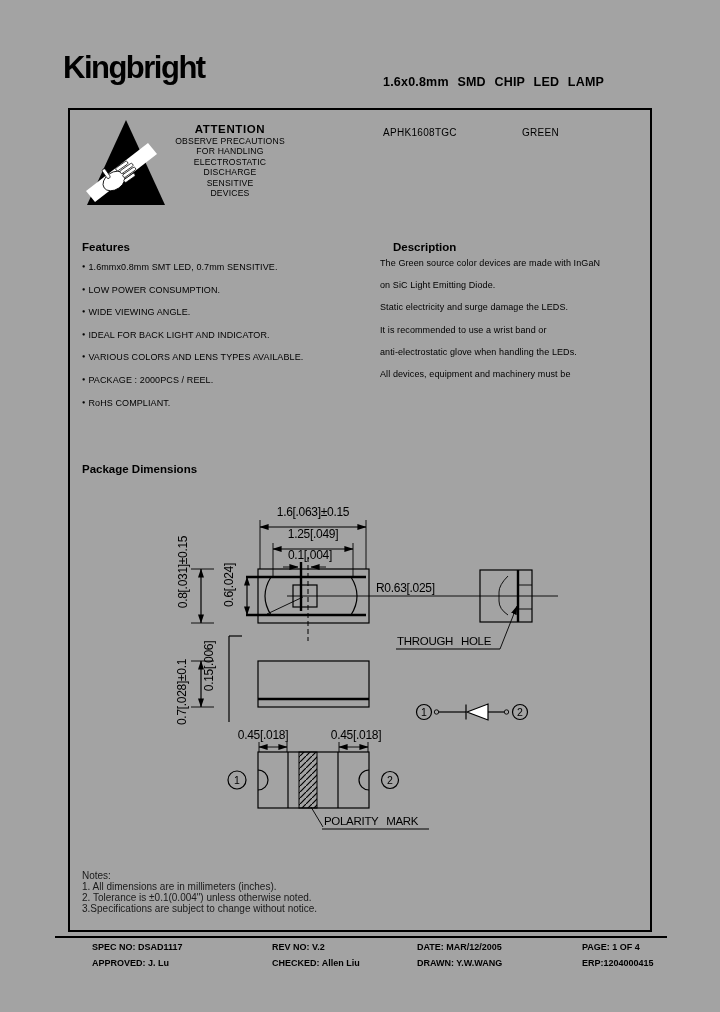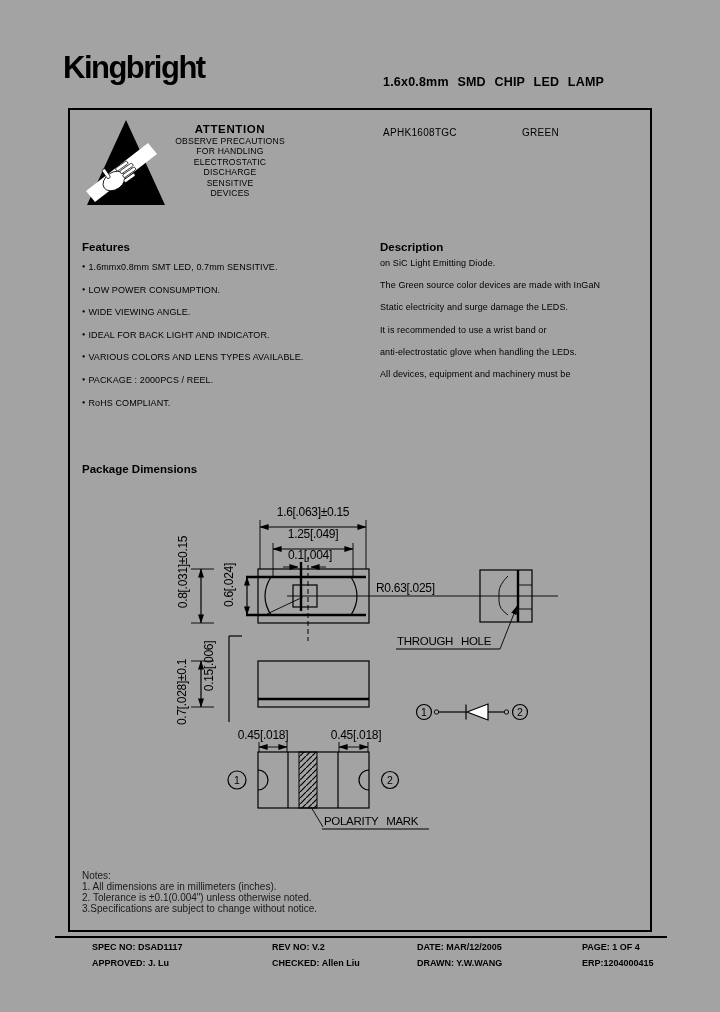--- a/index.html
+++ b/index.html
@@ -12,21 +12,21 @@
   .attention{left:162px;top:123px;width:136px;text-align:center;}
   .attention .att-h{font-size:11.5px;font-weight:bold;letter-spacing:0.6px;margin-bottom:1px;}
   .attention .att-l{font-size:8.6px;line-height:10.4px;letter-spacing:0.2px;}
   .part-number{left:383px;top:127px;font-size:10px;letter-spacing:0.3px;}
   .part-color{left:522px;top:127px;font-size:10px;letter-spacing:0.3px;}
   .sec-h{font-size:11.5px;font-weight:bold;}
   .features-h{left:82px;top:241px;}
   .features-list{left:82px;top:256px;width:290px;list-style:none;margin:0;padding:0;}
   .features-list li{font-size:9px;line-height:21.6px;letter-spacing:0.1px;white-space:nowrap;}
   .features-list li::before{content:"●";font-size:5.5px;vertical-align:2px;margin-right:3px;}
-  .desc-h{left:380px;top:241px;}
+  .desc-h{left:393px;top:241px;}
   .desc-lines{left:380px;top:252px;width:265px;}
   .desc-lines div{font-size:9px;line-height:22.2px;letter-spacing:0.1px;white-space:nowrap;}
   .pkg-h{left:82px;top:463px;}
   .notes{left:82px;top:870px;}
   .notes div{font-size:10px;line-height:11px;color:#1a1a1a;}
   .footer-line{left:55px;top:936px;width:612px;border-top:2px solid #000;height:0;}
   .f{position:absolute;font-size:9px;font-weight:bold;white-space:nowrap;margin-left:22px;}
   .fc1{left:70px;} .fc2{left:250px;} .fc3{left:395px;} .fc4{left:560px;}
   .fr1{top:942px;} .fr2{top:958px;}
   
@@ -81,22 +81,22 @@
     <li>LOW POWER CONSUMPTION.</li>
     <li>WIDE VIEWING ANGLE.</li>
     <li>IDEAL FOR BACK LIGHT AND INDICATOR.</li>
     <li>VARIOUS COLORS AND LENS TYPES AVAILABLE.</li>
     <li>PACKAGE : 2000PCS / REEL.</li>
     <li>RoHS COMPLIANT.</li>
   </ul>
 
   <div class="abs sec-h desc-h">Description</div>
   <div class="abs desc-lines">
+    <div>The Green source color devices are made with InGaN</div>
     <div>on SiC Light Emitting Diode.</div>
-    <div>The Green source color devices are made with InGaN</div>
     <div>Static electricity and surge damage the LEDS.</div>
     <div>It is recommended to use a wrist band or</div>
     <div>anti-electrostatic glove when handling the LEDs.</div>
     <div>All devices, equipment and machinery  must be</div>
   </div>
 
   <div class="abs sec-h pkg-h">Package Dimensions</div>
 
   <svg class="abs drw" width="410" height="345" viewBox="160 492 410 345">
     <defs>

